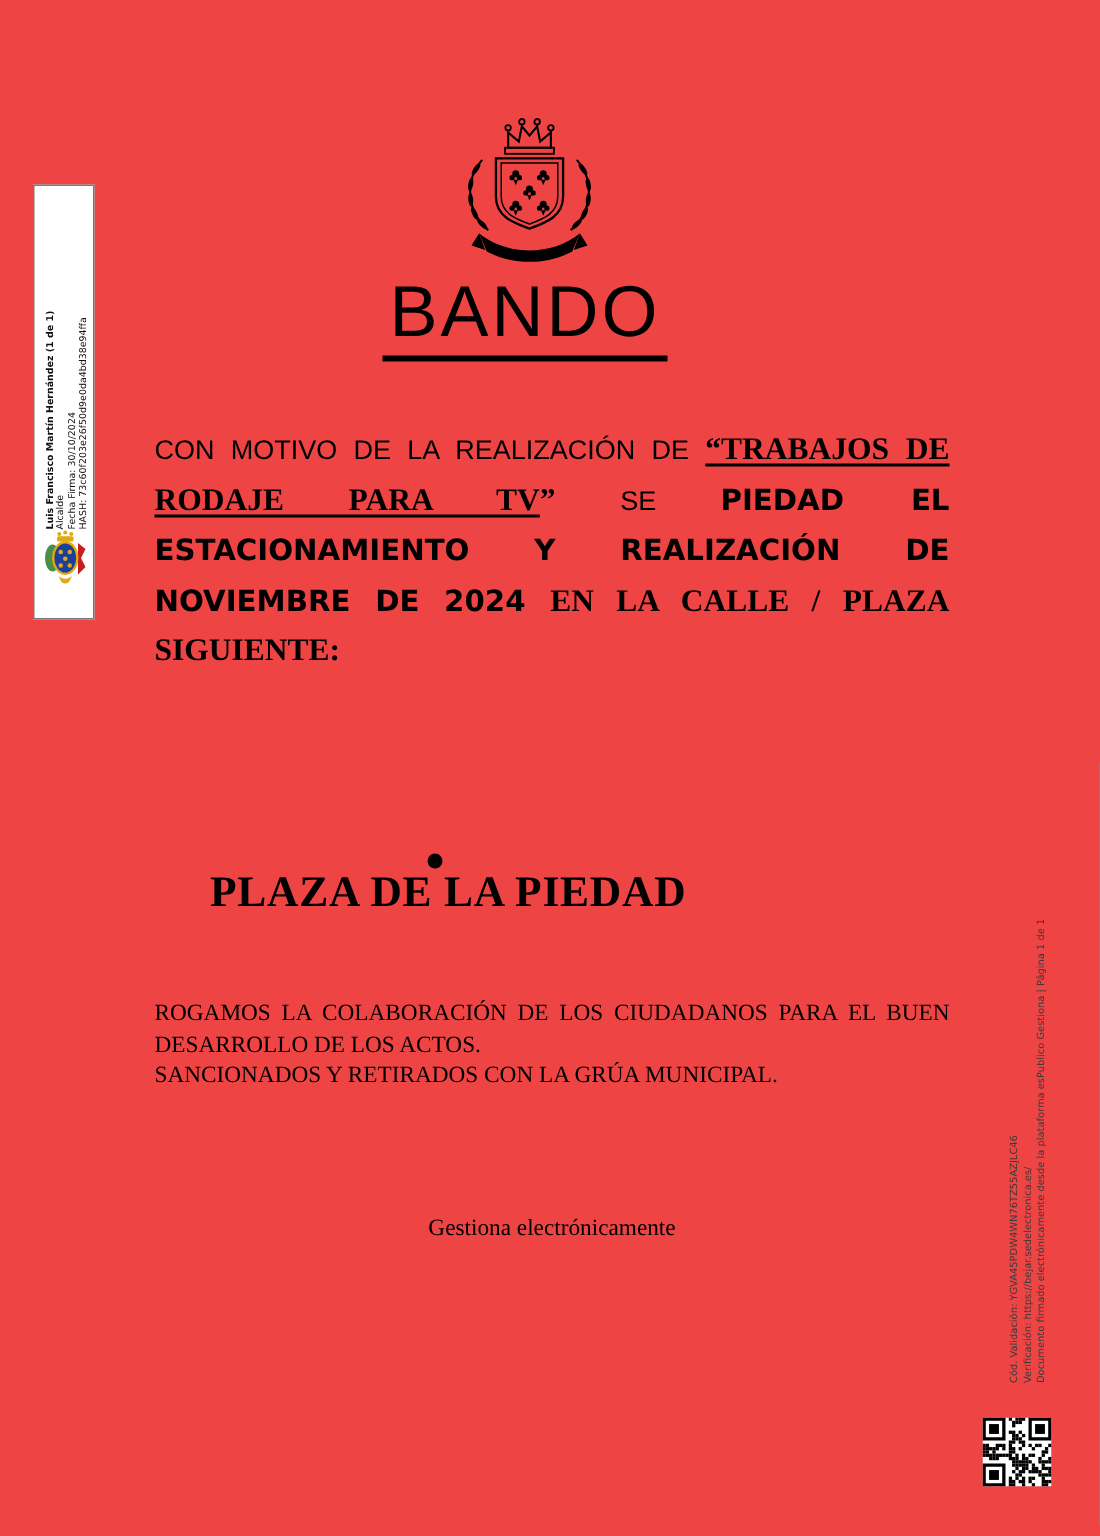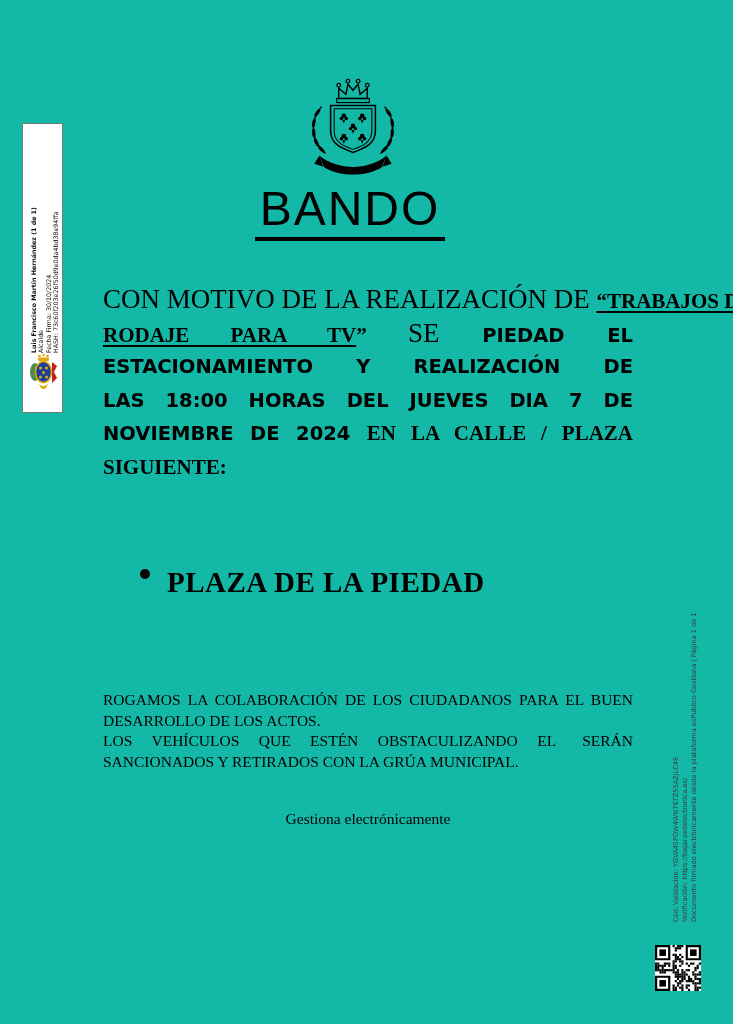--- a/index.html
+++ b/index.html
@@ -1,46 +1,46 @@
 <!DOCTYPE html>
 <html><head>
 <meta charset="utf-8">
 <style>
   * { margin:0; padding:0; box-sizing:border-box; }
   html,body { background:#888; }
   #page {
-    position:relative; width:733px; height:1024px; background:#14b8a6;
+    position:relative; width:733px; height:1024px; background:#ef4444;
     margin:0 auto; overflow:hidden; color:#000;
     font-family:"Liberation Serif", serif;
   }
   
   #crest-main { position:absolute; left:297px; top:78px; width:112px; height:100px; }
   
   #title-wrap { position:absolute; left:103px; top:184px; width:530px; text-align:center; }
   #title-wrap .title {
     display:inline-block; transform:translateX(-18px);
     font-family:"Liberation Sans", sans-serif; font-size:48px; line-height:1.05;
     letter-spacing:2px; padding:0 5px 3px 5px; border-bottom:4px solid #000;
   }
   
   #para { position:absolute; left:103px; top:283px; width:530px; }
   #para .pline { height:33.6px; line-height:33.6px; white-space:nowrap; }
   .just { text-align:justify; text-align-last:justify; }
-  .sr   { font-family:Liberation Serif, serif; font-size:27px; }
+  .sr   { font-family:Liberation Sans, sans-serif; font-size:18px; }
   .srb  { font-family:"Liberation Serif", serif; font-size:21px; font-weight:bold; }
   .srbu { font-family:"Liberation Serif", serif; font-size:21px; font-weight:bold;
           text-decoration:underline; text-decoration-thickness:2px; text-underline-offset:3px; }
   .snb  { font-family:"DejaVu Sans", sans-serif; font-size:19.5px; font-weight:bold; }
   
-  #location { position:absolute; left:140px; top:566px; display:flex; align-items:flex-start; }
+  #location { position:absolute; left:140px; top:566px; display:flex; align-items:center;flex-direction:column; }
   #location .dot { width:10px; height:10px; border-radius:50%; background:#000; margin-right:17px; margin-top:3px; }
   #location .loc-text { font-family:"Liberation Serif", serif; font-weight:bold; font-size:29px; letter-spacing:0.5px; }
   
   #closing { position:absolute; left:103px; top:666px; width:530px;
-             font-size:15.5px;margin-top:24px; }
+             font-size:15.5px; }
   #closing .cline { height:20.5px; line-height:20.5px; white-space:nowrap; }
   #closing .gap { display:inline-block; width:26px; }
   
   #signature { position:absolute; left:103px; top:810px; width:530px; text-align:center; font-size:15.5px; }
   #signature .sig2 { margin-top:11px; }
   
   #stamp-box { position:absolute; left:22px; top:123px; width:41px; height:290px;
                border:1px solid #777; background:#fff; }
   #stamp-text { position:absolute; left:-78px; top:114px; width:200px; height:30px;
                 transform:rotate(-90deg); text-align:left;
@@ -129,34 +129,32 @@
   </div>
 
   <div id="title-wrap">
     <span class="title">BANDO</span>
   </div>
 
   <div id="para">
     <div class="pline just"><span class="sr">CON MOTIVO DE LA REALIZACIÓN DE </span><span class="srbu">“TRABAJOS DE</span></div>
     <div class="pline just"><span class="srbu">RODAJE PARA TV</span><span class="srb">” </span><span class="sr">SE </span><span class="snb">PIEDAD EL</span></div>
     <div class="pline just"><span class="snb">ESTACIONAMIENTO Y REALIZACIÓN DE</span></div>
-    <div class="pline just"><span class="snb">LAS 18:00 HORAS DEL JUEVES DIA 7 DE</span></div>
     <div class="pline just"><span class="snb">NOVIEMBRE DE 2024 </span><span class="srb">EN LA CALLE / PLAZA</span></div>
     <div class="pline"><span class="srb">SIGUIENTE:</span></div>
   </div>
 
   <div id="location">
     <span class="dot"></span>
     <span class="loc-text">PLAZA DE LA PIEDAD</span>
   </div>
 
   <div id="closing">
     <div class="cline just">ROGAMOS LA COLABORACIÓN DE LOS CIUDADANOS PARA EL BUEN</div>
     <div class="cline">DESARROLLO DE LOS ACTOS.</div>
-    <div class="cline just"><span>LOS VEHÍCULOS QUE ESTÉN OBSTACULIZANDO EL</span><span class="gap"></span><span>SERÁN</span></div>
     <div class="cline">SANCIONADOS Y RETIRADOS CON LA GRÚA MUNICIPAL.</div>
   </div>
 
   <div id="signature">
     <div class="sig1">Gestiona electrónicamente</div>
   </div>
 
   <div id="stamp-box">
     <div id="stamp-text">
       <div class="signer">Luis Francisco Martín Hernández (1 de 1)</div>

